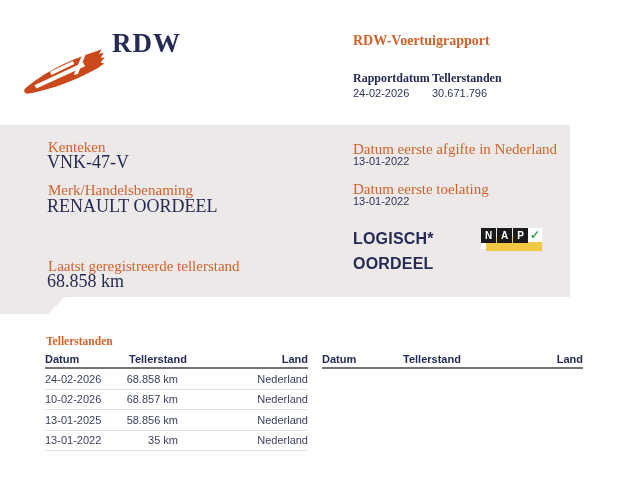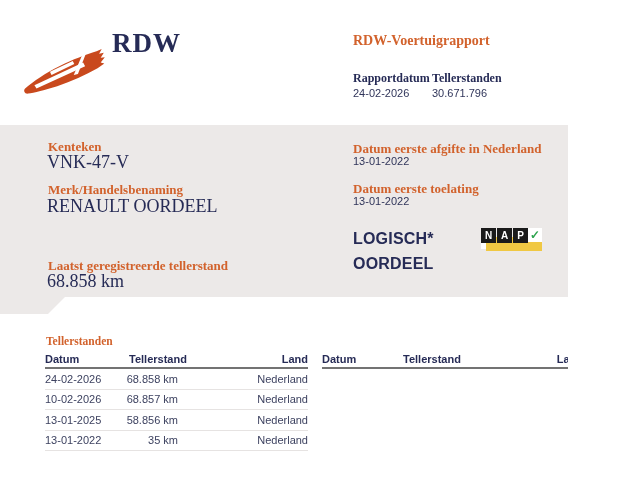--- a/index.html
+++ b/index.html
@@ -1,34 +1,34 @@
 <!DOCTYPE html>
 <html><head>
 <meta charset="utf-8">
 <style>
   html,body{margin:0;padding:0;background:#fff;}
   #page{position:relative;width:568px;height:480px;background:#ffffff;overflow:hidden;
-        font-family:"Liberation Sans",sans-serif;-webkit-font-smoothing:antialiased;}
+        font-family:"Liberation Sans",sans-serif;padding-left:40px;-webkit-font-smoothing:antialiased;}
 
   
   .logo{position:absolute;left:22px;top:40px;width:88px;height:58px;}
   .wordmark{position:absolute;left:112px;top:28px;font-family:"Liberation Serif",serif;
             font-weight:bold;font-size:27px;letter-spacing:1px;color:#262B56;}
   .title{position:absolute;left:353px;top:33px;font-family:"Liberation Serif",serif;
          font-weight:600;font-size:14px;color:#D2622C;}
   .meta-label{position:absolute;top:71px;font-family:"Liberation Serif",serif;
               font-weight:bold;font-size:12px;color:#262B56;white-space:nowrap;}
   .meta-value{position:absolute;top:87px;font-size:11px;color:#30355A;white-space:nowrap;}
   .mx1{left:353px;} .mx2{left:432px;}
 
   
   .panel{position:absolute;left:0;top:125px;width:570px;height:189px;background:#ECE9E8;
          clip-path:polygon(0 0,100% 0,100% 172px,65px 172px,48px 189px,0 189px);}
-  .lbl{position:absolute;font-family:"Liberation Serif",serif;font-weight:bold;
-       font-size:13px;color:#D2622C;white-space:nowrap;}
+  .lbl{position:absolute;font-family:"Liberation Serif",serif;font-weight:normal;
+       font-size:15px;color:#D2622C;white-space:nowrap;}
   .big-val{position:absolute;font-family:"Liberation Serif",serif;font-size:18px;
            color:#262B56;white-space:nowrap;}
   .sm-val{position:absolute;font-size:11px;color:#30355A;white-space:nowrap;}
   .oordeel{position:absolute;left:353px;top:226px;font-size:16px;font-weight:bold;
            color:#262B56;line-height:25px;letter-spacing:0.2px;}
 
   
   .nap{position:absolute;left:481px;top:228px;width:61px;height:26px;}
   .nap .bar{position:absolute;left:5px;top:9px;width:56px;height:14px;background:#F0C843;}
   .nap .sq{position:absolute;top:0;width:15px;height:15px;background:#1A1A1A;color:#fff;

